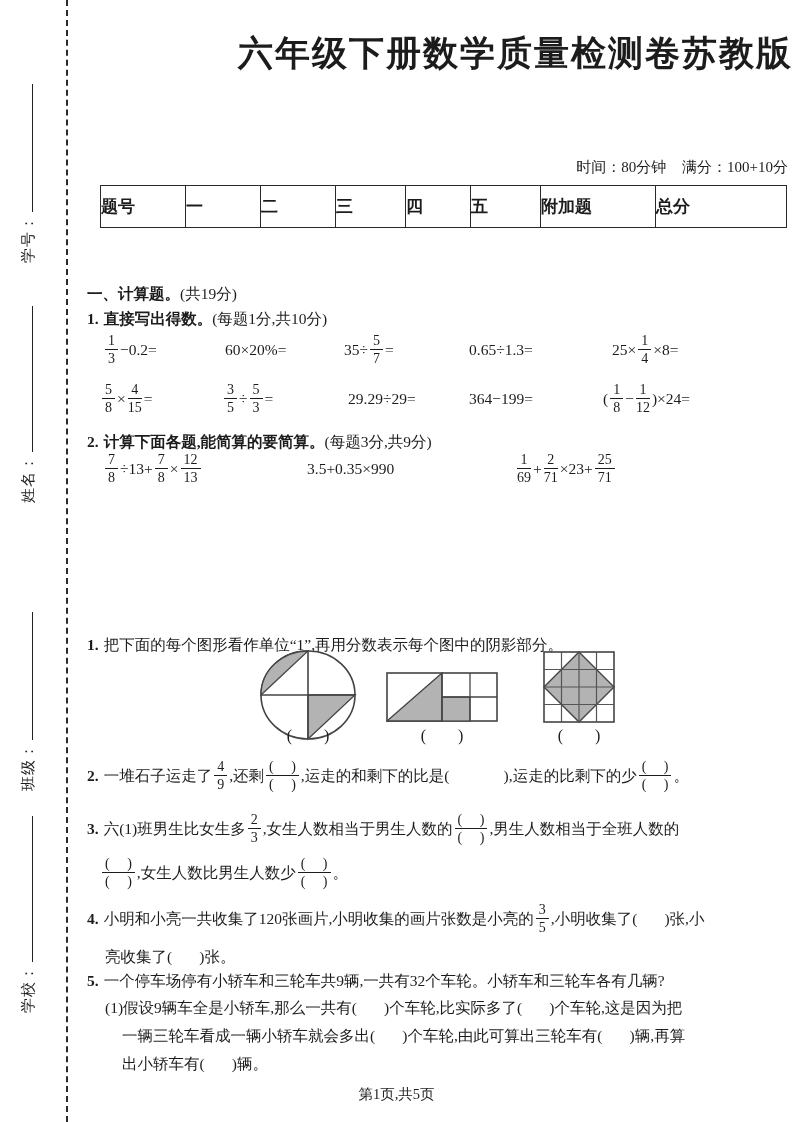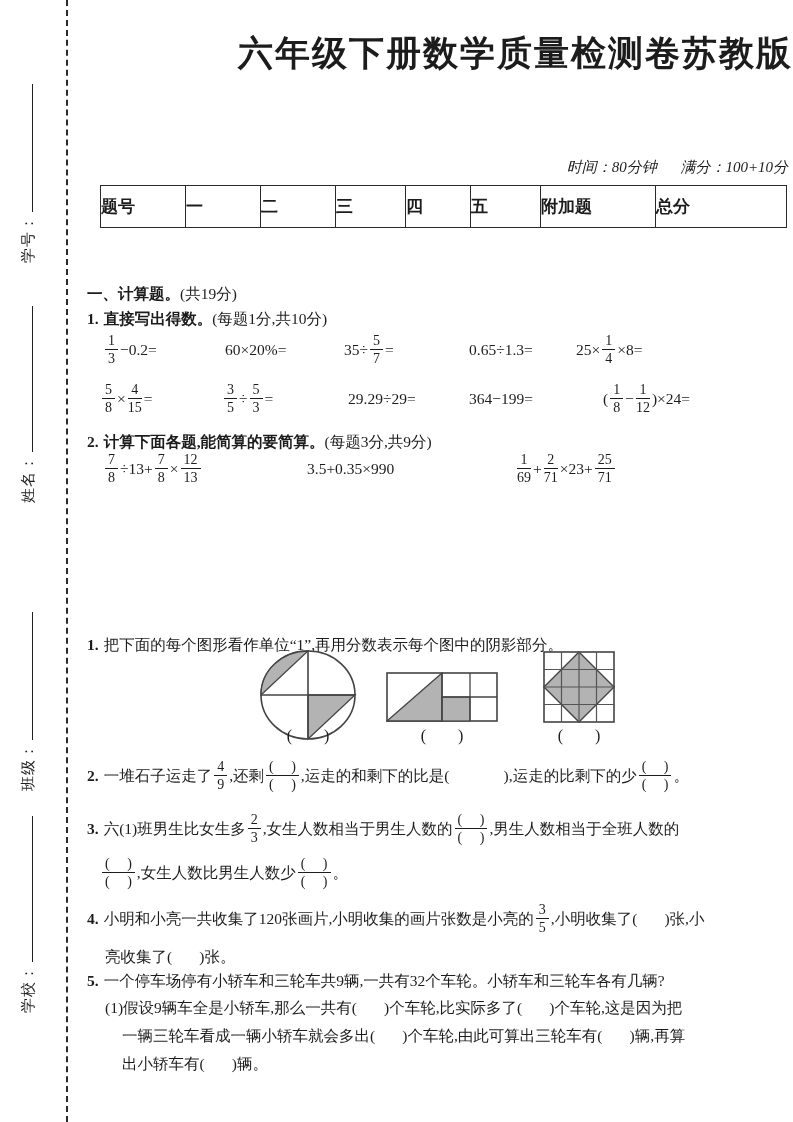--- a/index.html
+++ b/index.html
@@ -13,21 +13,21 @@
   .side-divider{position:absolute;left:66px;top:0;height:1122px;width:0;border-left:2px dashed #2a2a2a;}
   .side-group{position:absolute;left:17px;transform:rotate(-90deg);transform-origin:0 0;
     white-space:nowrap;font-size:15px;letter-spacing:1px;}
   .side-line{display:inline-block;height:15px;border-bottom:1.6px solid #222;margin-left:3px;}
   
   .title{position:absolute;top:30px;left:70px;width:723px;text-align:right;
     font-size:35px;font-weight:bold;letter-spacing:2px;}
   .subtitle{position:absolute;top:97px;left:70px;width:723px;text-align:center;
     font-size:29px;font-weight:bold;letter-spacing:1px;}
   .meta{position:absolute;top:158px;left:0;width:788px;text-align:right;font-size:15px;}
-  .meta span{margin-left:20px;font-style:italic;}
+  .meta span{margin-left:12px;}
   
   .score-table{position:absolute;top:185px;left:100px;width:686px;border-collapse:collapse;
     table-layout:fixed;font-size:17px;}
   .score-table td{border:1.7px solid #2a2a2a;height:41px;
     font-weight:bold;padding:0;}
   
   .qline{position:absolute;font-size:15.5px;line-height:1.45;white-space:nowrap;margin-top:6px;}
   .qnum{font-weight:bold;margin-right:5px;}
   .sec-paren{font-weight:normal;}
   .mrow{position:absolute;left:0;top:0;width:793px;height:48px;}
@@ -98,21 +98,21 @@
 
   <div class="qline" style="top:302px;left:87px">
     <span class="qnum b">1.</span><span class="b">直接写出得数。</span><span class="sec-paren">(每题1分,共10分)</span>
   </div>
 
   <div class="mrow" style="top:328px">
     <span class="mitem" style="left:103px"><span class="frac"><span class="num">1</span><span class="den">3</span></span><span>−0.2=</span></span>
     <span class="mitem" style="left:225px"><span>60×20%=</span></span>
     <span class="mitem" style="left:344px"><span>35÷</span><span class="frac"><span class="num">5</span><span class="den">7</span></span><span>=</span></span>
     <span class="mitem" style="left:469px"><span>0.65÷1.3=</span></span>
-    <span class="mitem" style="left:576px"><span>25×</span><span class="frac"><span class="num">1</span><span class="den">4</span></span><span>×8=</span></span>
+    <span class="mitem" style="left:612px"><span>25×</span><span class="frac"><span class="num">1</span><span class="den">4</span></span><span>×8=</span></span>
   </div>
 
   <div class="mrow" style="top:377px">
     <span class="mitem" style="left:100px"><span class="frac"><span class="num">5</span><span class="den">8</span></span><span>×</span><span class="frac"><span class="num">4</span><span class="den">15</span></span><span>=</span></span>
     <span class="mitem" style="left:222px"><span class="frac"><span class="num">3</span><span class="den">5</span></span><span>÷</span><span class="frac"><span class="num">5</span><span class="den">3</span></span><span>=</span></span>
     <span class="mitem" style="left:348px"><span>29.29÷29=</span></span>
     <span class="mitem" style="left:469px"><span>364−199=</span></span>
     <span class="mitem" style="left:603px"><span>(</span><span class="frac"><span class="num">1</span><span class="den">8</span></span><span>−</span><span class="frac"><span class="num">1</span><span class="den">12</span></span><span>)×24=</span></span>
   </div>
 
@@ -186,14 +186,15 @@
   <div class="qline" style="top:991px;left:105px">
     <span>(1)假设9辆车全是小轿车,那么一共有(&nbsp;&nbsp;&nbsp;&nbsp;&nbsp;&nbsp;&nbsp;)个车轮,比实际多了(&nbsp;&nbsp;&nbsp;&nbsp;&nbsp;&nbsp;&nbsp;)个车轮,这是因为把</span>
   </div>
   <div class="qline" style="top:1019px;left:122px">
     <span>一辆三轮车看成一辆小轿车就会多出(&nbsp;&nbsp;&nbsp;&nbsp;&nbsp;&nbsp;&nbsp;)个车轮,由此可算出三轮车有(&nbsp;&nbsp;&nbsp;&nbsp;&nbsp;&nbsp;&nbsp;)辆,再算</span>
   </div>
   <div class="qline" style="top:1047px;left:122px">
     <span>出小轿车有(&nbsp;&nbsp;&nbsp;&nbsp;&nbsp;&nbsp;&nbsp;)辆。</span>
   </div>
 
+  <div class="footer">第1页,共5页</div>
 
 </div>
 
 </body></html>

